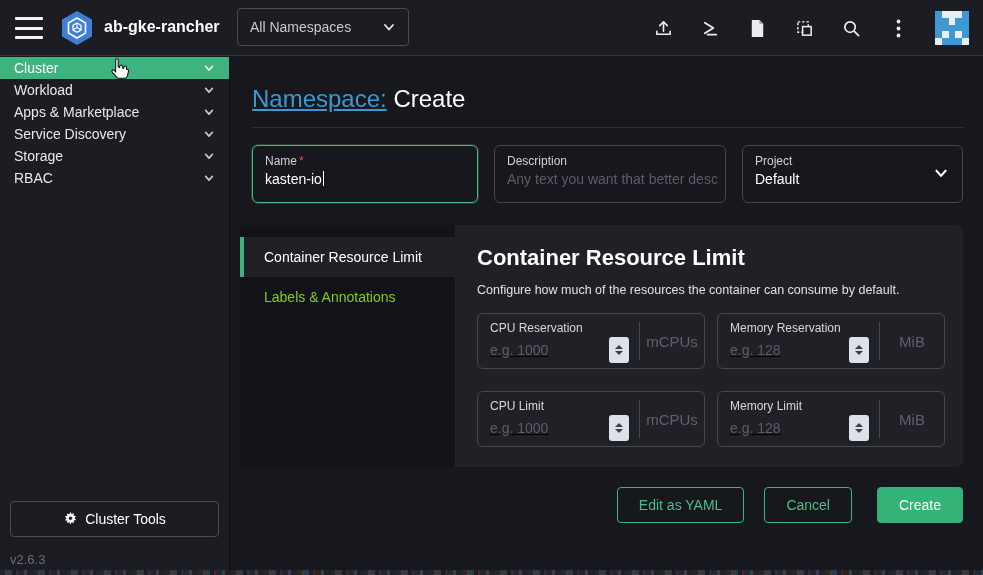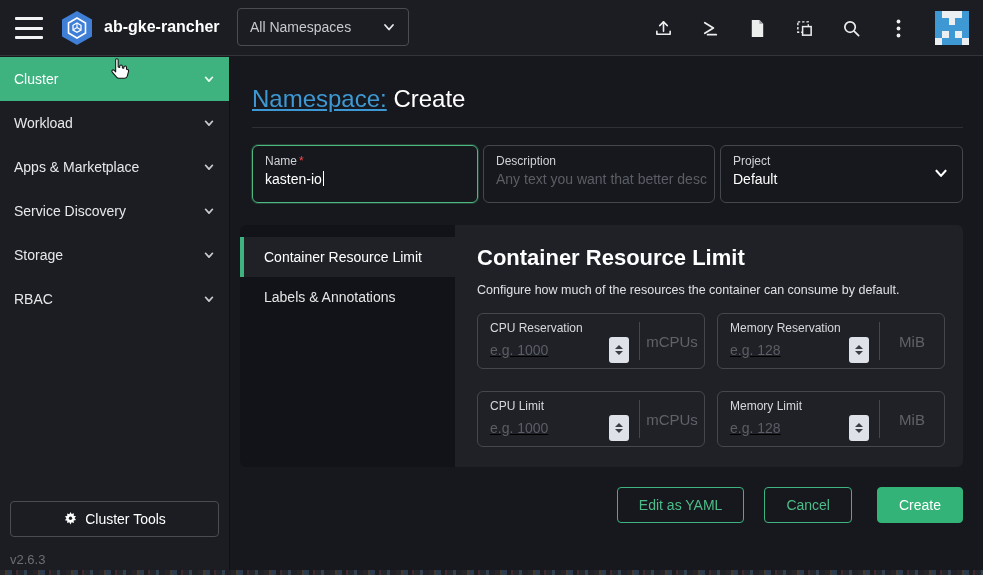--- a/index.html
+++ b/index.html
@@ -19,53 +19,53 @@
                justify-content:space-between; padding:0 12px; color:#c6c9ce; font-size:14px; cursor:pointer; }
   .topbar-right { position:absolute; right:14px; top:0; height:56px; display:flex; align-items:center; gap:27px; }
   .tb-icon { width:20px; height:20px; display:flex; align-items:center; justify-content:center; cursor:pointer; }
   .avatar { width:34px; height:34px; background:#eceff1; display:grid;
             grid-template-columns:repeat(5,1fr); grid-template-rows:repeat(5,1fr); overflow:hidden; cursor:pointer; }
   .avatar b { background:#3d98d3; }
 
   
   .sidebar { position:absolute; top:57px; left:0; width:230px; bottom:0; background:#1b1d22;
              border-right:1px solid #0e0f12; }
-  .nav-item { height:44px; display:flex; align-items:center; justify-content:space-between;
+  .nav-item { height:22px; display:flex; align-items:center; justify-content:space-between;
               padding:0 14px; color:#e6e8ea; font-size:14px; cursor:pointer; }
   .nav-item.active { background:#3eb37f; color:#fff; }
   .nav-item svg { flex:0 0 auto; }
   .cluster-tools { position:absolute; left:10px; right:10px; bottom:38px; height:36px;
                    background:transparent; border:1px solid #4a4c54; border-radius:4px; color:#fff;
                    font-size:14px; display:flex; align-items:center; justify-content:center; gap:7px; cursor:pointer; }
   .version { position:absolute; left:10px; bottom:8px; color:#6c6e74; font-size:13px; }
 
   
   .main { position:absolute; left:231px; top:57px; right:0; bottom:0; background:#17181d; }
   .page-title { margin:28px 20px 0 21px; font-size:24px; font-weight:400; color:#fff; }
   .page-title .blue { color:#3d98d3;text-decoration:underline; }
   .title-divider { margin:14px 20px 0 21px; border-top:1px solid #2e3036; }
 
-  .form-row { margin:17px 20px 0 21px; display:flex; gap:5px; }
+  .form-row { margin:17px 20px 0 21px; display:flex; gap:16px; }
   .field { height:58px; border:1px solid #45474e; border-radius:6px; padding:8px 12px; position:relative;
            background:transparent; overflow:hidden; }
   .field label { display:block; font-size:12px; color:#cfd2d6; }
   .field .req { color:#f64747; margin-left:2px; }
   .field .value { margin-top:3px; font-size:14px; color:#fff; white-space:nowrap; }
   .field .ph { margin-top:3px; font-size:14px; color:#5b5e66; white-space:nowrap; }
   .f-name { width:226px; border:1px solid #4db87f; box-shadow:0 0 0 1px rgba(77,184,127,.25); }
   .f-desc { width:232px; }
   .f-project { flex:1; cursor:pointer; }
   .f-project .chev { position:absolute; right:13px; top:19px; }
   .caret { display:inline-block; width:1px; height:15px; background:#fff; margin-left:1px; vertical-align:-2px; }
 
   
   .tabbed { margin:22px 20px 0 9px; display:flex; align-items:stretch; min-height:242px; }
   .tabstrip { width:215px; background:#121318; border-radius:6px 0 0 6px; padding-top:12px; }
   .tab { height:40px; display:flex; align-items:center; padding:0 12px 0 20px; font-size:14px;
-         color:#e5e5e5; border-left:4px solid transparent; cursor:pointer; }
+         color:#84cc16; border-left:4px solid transparent; cursor:pointer; }
   .tab.active { background:#1f2127; color:#fff; border-left:4px solid #3eb37f; }
   .panel { flex:1; background:#1f2127; border-radius:0 6px 6px 0; padding:16px 18px 20px 22px; }
   .panel h2 { font-size:22px; font-weight:600; color:#fff; margin:4px 0 12px; }
   .panel .subtitle { font-size:12.5px; color:#dfe1e4; margin-bottom:16px; }
   .uf-grid { display:grid; grid-template-columns:1fr 1fr; gap:22px 12px; }
   .unit-field { height:56px; border:1px solid #45474e; border-radius:6px; display:flex; align-items:stretch; }
   .uf-main { flex:1; padding:7px 6px 6px 12px; display:flex; flex-direction:column; }
   .uf-main label { font-size:12px; color:#d6d8db; }
   .uf-row { display:flex; align-items:center; justify-content:space-between; margin-top:2px;text-decoration:underline; }
   .uf-row input { background:transparent; border:none; outline:none; color:#fff; font-size:14px; width:110px; }

